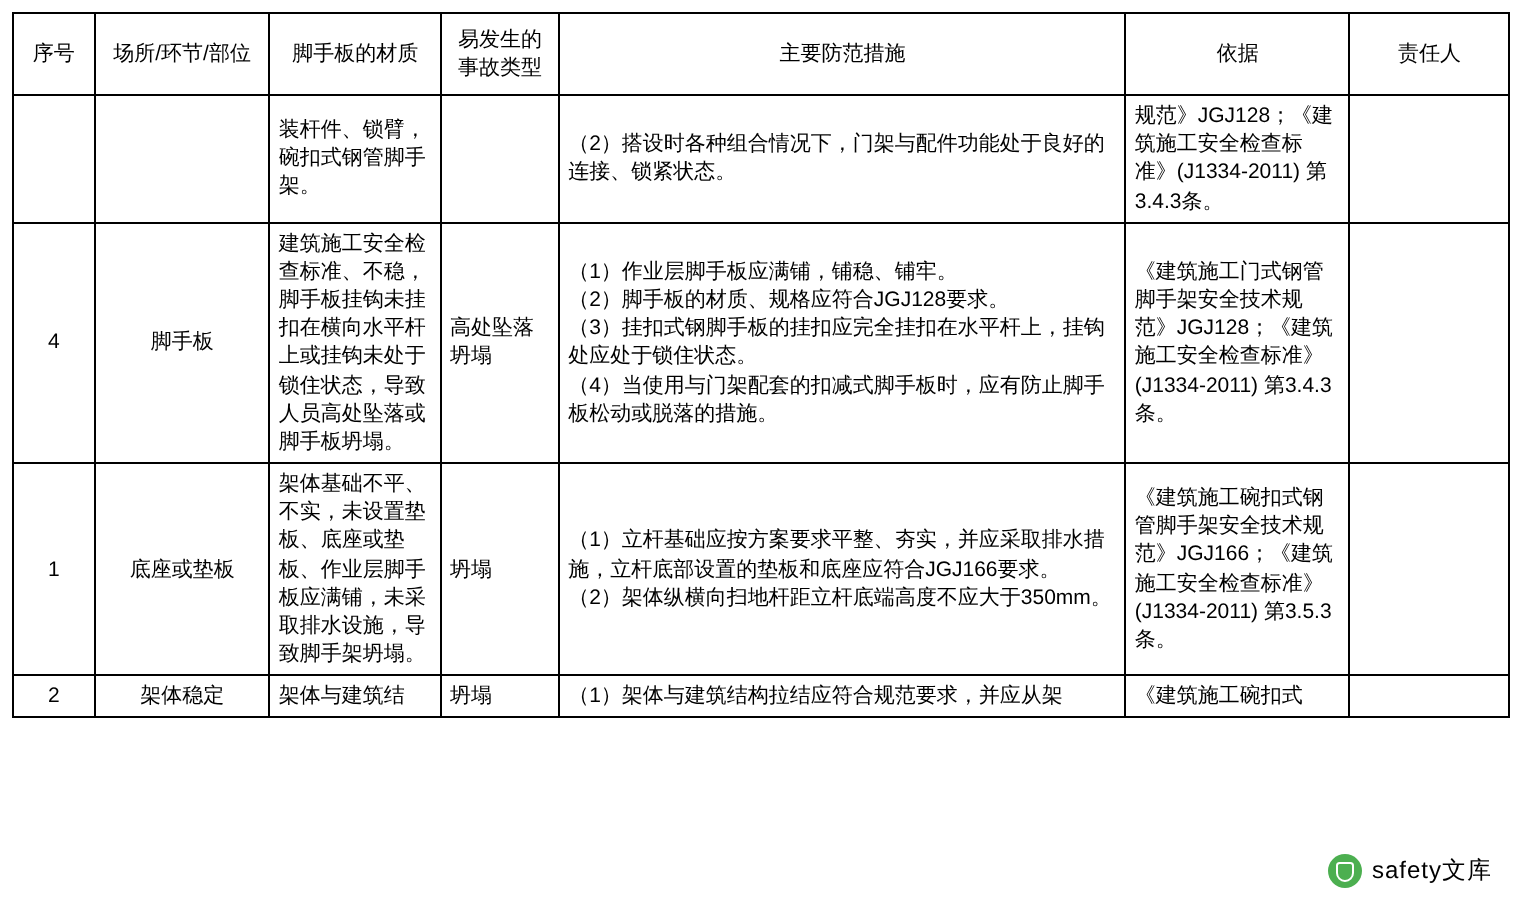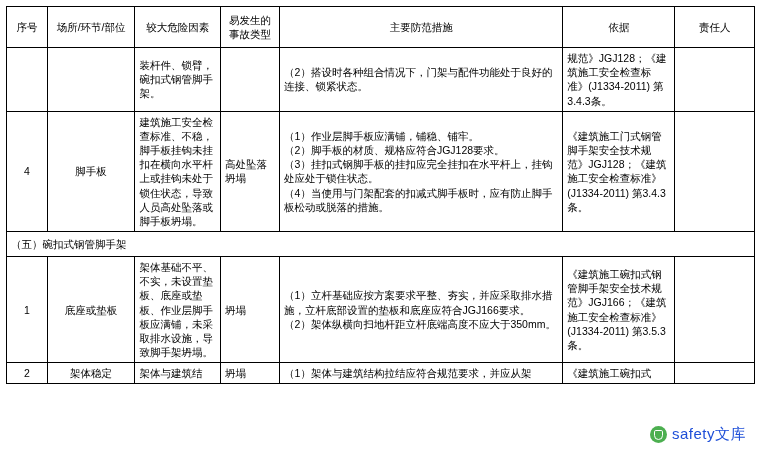--- a/index.html
+++ b/index.html
@@ -83,22 +83,22 @@
     position: absolute;
     left: 4px;
     top: 3.5px;
     width: 9px;
     height: 10px;
     border: 1.6px solid #fff;
     border-radius: 2px 2px 5px 5px;
     box-sizing: border-box;
   }
   .wm-text {
-    font-size: 15px;
-    color: #1d4ed8;
+    font-size: 12px;
+    color: #000000;
     letter-spacing: 0.5px;
     white-space: nowrap;
   }
 </style>
 </head>
 <body>
 
 <div class="doc">
   <table class="risk-table">
     <colgroup>
@@ -107,21 +107,21 @@
         <col class="c-risk">
         <col class="c-acc">
         <col class="c-meas">
         <col class="c-basis">
         <col class="c-resp">
     </colgroup>
     <thead>
       <tr>
         <td>序号</td>
         <td>场所/环节/部位</td>
-        <td>较大危险因素</td>
+        <td>脚手板的材质</td>
         <td>易发生的事故类型</td>
         <td>主要防范措施</td>
         <td>依据</td>
         <td>责任人</td>
       </tr>
     </thead>
     <tbody>
       <tr>
         <td class="center"></td>
         <td class="center"></td>
@@ -135,23 +135,20 @@
         <td class="center">4</td>
         <td class="center">脚手板</td>
         <td class="top cell-lines">建筑施工安全检查标准、不稳，脚手板挂钩未挂扣在横向水平杆上或挂钩未处于锁住状态，导致人员高处坠落或脚手板坍塌。</td>
         <td class="top cell-lines">高处坠落 坍塌</td>
         <td class="top cell-lines">（1）作业层脚手板应满铺，铺稳、铺牢。
 （2）脚手板的材质、规格应符合JGJ128要求。
 （3）挂扣式钢脚手板的挂扣应完全挂扣在水平杆上，挂钩处应处于锁住状态。
 （4）当使用与门架配套的扣减式脚手板时，应有防止脚手板松动或脱落的措施。</td>
         <td class="top cell-lines">《建筑施工门式钢管脚手架安全技术规范》JGJ128；《建筑施工安全检查标准》(J1334-2011) 第3.4.3条。</td>
         <td class="center"></td>
-      </tr>
-      <tr class="section-row">
-        <td colspan="7">（五）碗扣式钢管脚手架</td>
       </tr>
       <tr>
         <td class="center">1</td>
         <td class="center">底座或垫板</td>
         <td class="top cell-lines">架体基础不平、不实，未设置垫板、底座或垫板、作业层脚手板应满铺，未采取排水设施，导致脚手架坍塌。</td>
         <td class="top cell-lines">坍塌</td>
         <td class="top cell-lines">（1）立杆基础应按方案要求平整、夯实，并应采取排水措施，立杆底部设置的垫板和底座应符合JGJ166要求。
 （2）架体纵横向扫地杆距立杆底端高度不应大于350mm。</td>
         <td class="top cell-lines">《建筑施工碗扣式钢管脚手架安全技术规范》JGJ166；《建筑施工安全检查标准》(J1334-2011) 第3.5.3条。</td>
         <td class="center"></td>

